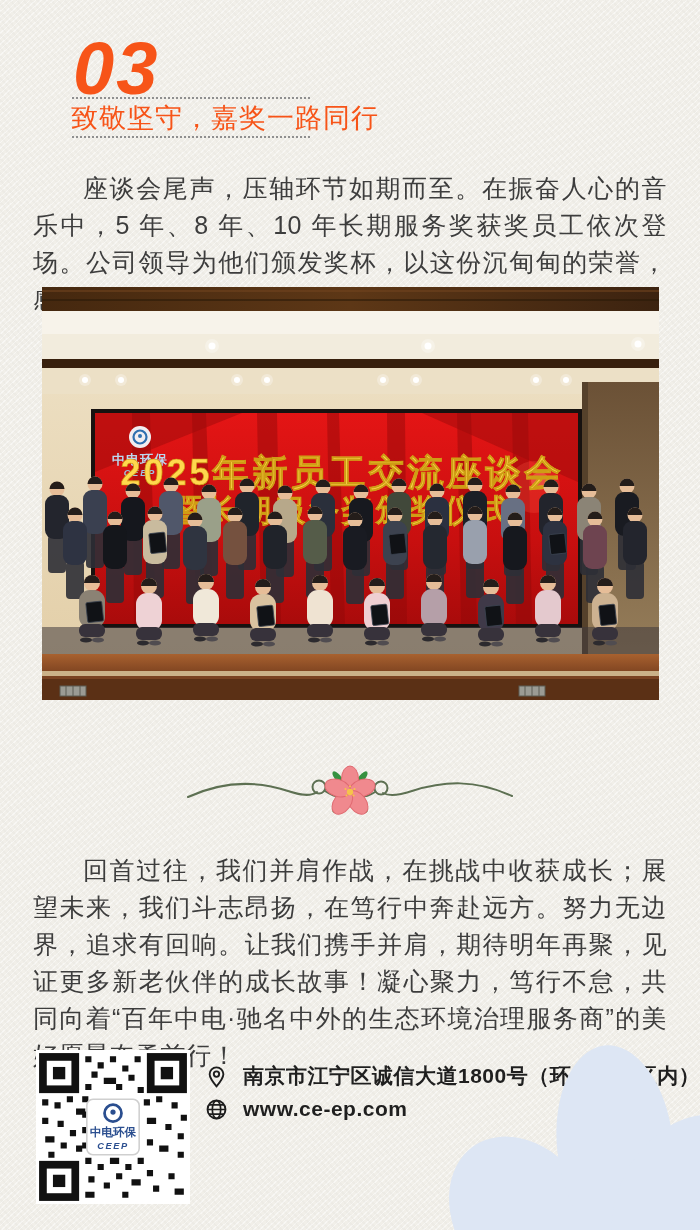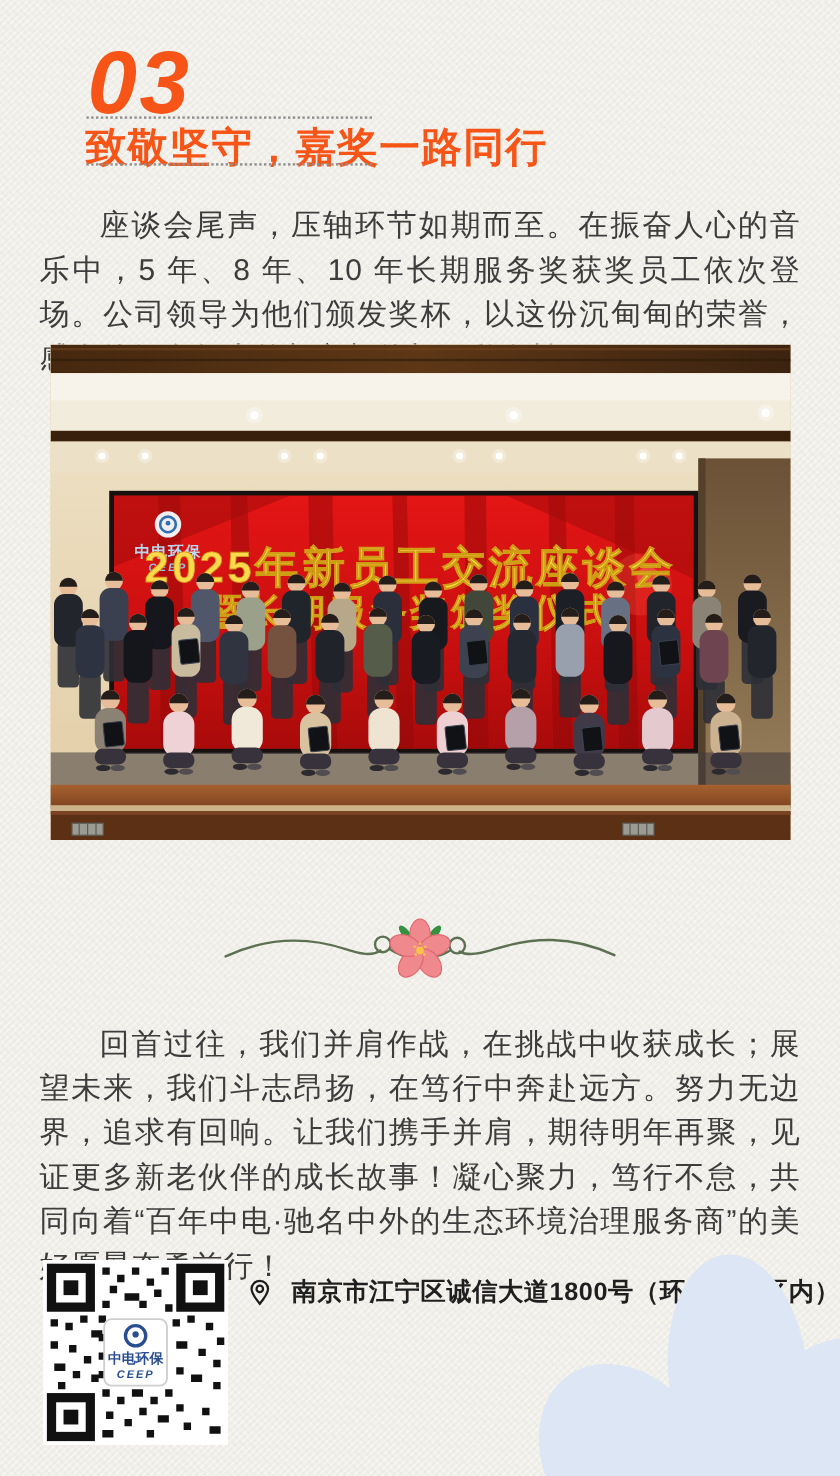--- a/index.html
+++ b/index.html
@@ -21,21 +21,21 @@
     font-size:74px; font-weight:bold; color:#f75418; letter-spacing:2px; line-height:1.1;font-style:italic;
   }
   .dotted{
     position:absolute; left:72px; width:238px; height:0;
     border-top:2px dotted #8f8f8f;
   }
   .dotted.d1{ top:97px; }
   .dotted.d2{ top:136px; }
   .sec-title{
     position:absolute; left:71px; top:100px;
-    font-size:34px; font-weight:bold; color:#f75418; letter-spacing:1px;
+    font-size:27px; font-weight:normal; color:#f75418; letter-spacing:1px;
   }
   
   .para{
     position:absolute; left:33px; width:634px;
     font-size:25px; line-height:37px; color:#3d3d3d;
     text-align:justify; text-indent:2em; letter-spacing:.5px;
   }
   .para.p1{ top:170px; }
   .para.p2{ top:852px; }
   
@@ -331,20 +331,28 @@
   </div>
 
   <ul class="contacts">
     <li>
       <svg class="c-icon" viewBox="0 0 24 24">
         <path d="M12 21.5 C7.8 16.4 5.4 13 5.4 9.8 A6.6 6.6 0 0 1 18.6 9.8 C18.6 13 16.2 16.4 12 21.5 Z" fill="none" stroke="#1d1d1d" stroke-width="1.8"></path>
         <circle cx="12" cy="9.7" r="2.6" fill="none" stroke="#1d1d1d" stroke-width="1.8"></circle>
       </svg>
       <span class="c-text">南京市江宁区诚信大道1800号（环保集聚区内）</span>
     </li>
+    <li>
+      <svg class="c-icon" viewBox="0 0 24 24">
+        <circle cx="12" cy="12" r="8.6" fill="none" stroke="#1d1d1d" stroke-width="1.8"></circle>
+        <ellipse cx="12" cy="12" rx="4" ry="8.6" fill="none" stroke="#1d1d1d" stroke-width="1.6"></ellipse>
+        <path d="M3.6 12 h16.8 M4.8 7.6 h14.4 M4.8 16.4 h14.4" stroke="#1d1d1d" stroke-width="1.6" fill="none"></path>
+      </svg>
+      <span class="c-text">www.ce-ep.com</span>
+    </li>
   </ul>
 
   <div class="bg-flower">
     <svg width="270" height="225" viewBox="0 0 270 225" xmlns="http://www.w3.org/2000/svg">
       <g fill="#dde6f4">
         <ellipse cx="95" cy="215" rx="68" ry="90" transform="rotate(-35 95 215)"></ellipse>
         <ellipse cx="185" cy="140" rx="58" ry="100" transform="rotate(-6 185 140)"></ellipse>
         <ellipse cx="258" cy="200" rx="70" ry="95" transform="rotate(28 258 200)"></ellipse>
       </g>
     </svg>

